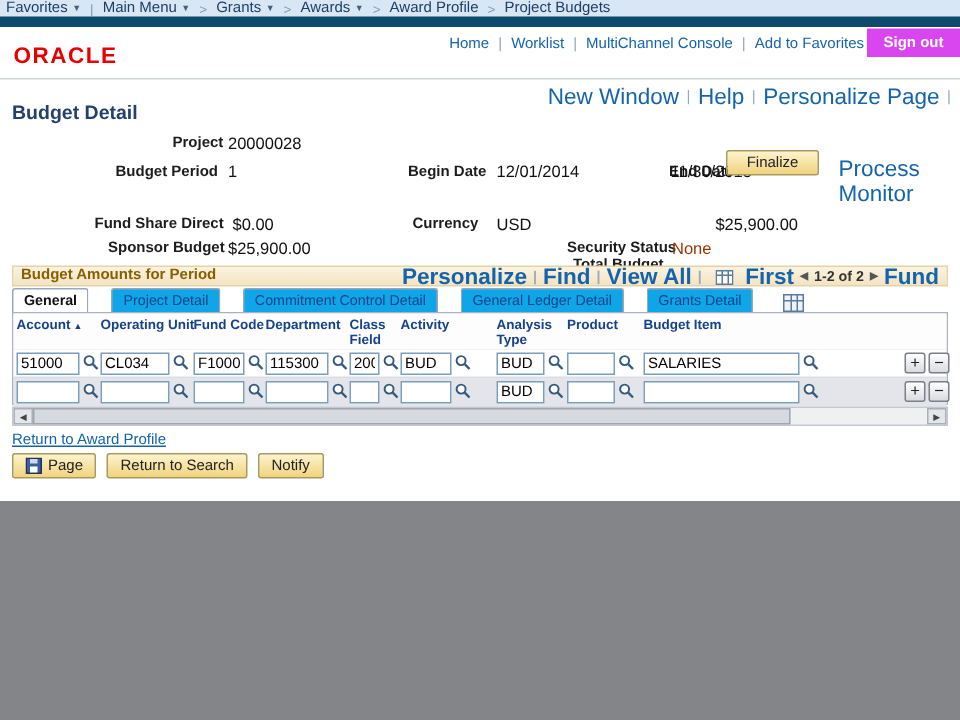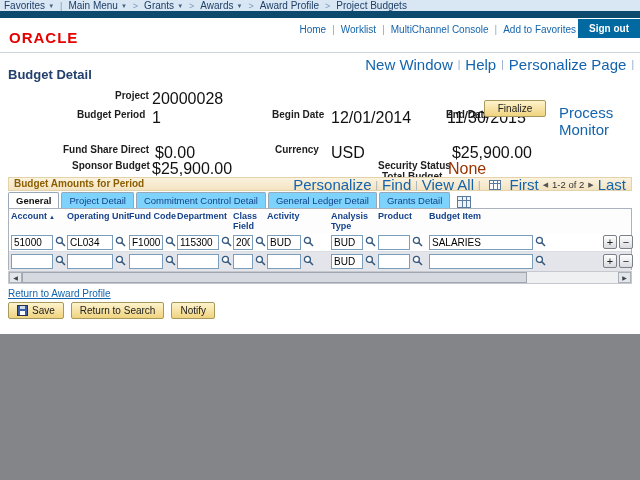--- a/index.html
+++ b/index.html
@@ -9,36 +9,36 @@
   .crumbbar{position:absolute;left:0;top:0;width:640px;height:18px;background:#d9e7f4;border-bottom:7px solid #0c4a6e;display:flex;align-items:center;padding-left:4px;box-sizing:border-box;font-size:10px;color:#1d3f66;gap:6px;white-space:nowrap;}
   .crumb{display:inline-flex;align-items:center;gap:3px;cursor:pointer;}
   .arr{font-size:6px;color:#44617f;}
   .csep{color:#7e99b5;font-size:9px;}
   
   .hdr{position:absolute;left:0;top:19px;width:640px;height:33px;background:#fff;border-bottom:1px solid #cfd4da;}
   .logo{position:absolute;left:9px;top:10px;font-size:15px;font-weight:bold;letter-spacing:1px;color:#e60000;cursor:default;}
   .hlinks{position:absolute;right:64px;top:5px;font-size:10px;display:flex;gap:6px;align-items:center;}
   .hlink{color:#1464ad;cursor:pointer;}
   .hsep{color:#8fa8c4;}
-  .signout{position:absolute;right:0;top:0;height:19px;background:#0369a1;color:#fff;font-size:10px;font-weight:bold;padding:0 11px;display:flex;align-items:center;cursor:pointer;}
+  .signout{position:absolute;right:0;top:0;height:19px;background:#d946ef;color:#fff;font-size:10px;font-weight:bold;padding:0 11px;display:flex;align-items:center;cursor:pointer;}
   
   .pagebar{position:absolute;right:6px;top:56px;font-size:10px;display:flex;gap:5px;align-items:center;}
   .ptitle{position:absolute;left:8px;top:67px;font-size:13px;font-weight:bold;color:#24406e;}
   .lbl{position:absolute;font-size:10px;font-weight:bold;color:#1d1d1d;white-space:nowrap;}
-  .val{position:absolute;font-size:16px;color:#111;white-space:nowrap;}
+  .val{position:absolute;font-size:11px;color:#111;white-space:nowrap;}
   .link{color:#1464ad;cursor:pointer;font-size:15px;}
   .secbar{position:absolute;left:8px;width:624px;height:14px;background:linear-gradient(#fbf3e0,#f3e3c2);border:1px solid #e4d3a8;box-sizing:border-box;font-size:10px;font-weight:bold;color:#8b5e00;line-height:12px;padding-left:5px;}
   .btn{background:linear-gradient(#fdf3cd,#f0d37e);border:1px solid #a89a5c;border-radius:2px;font-size:10px;color:#222;height:17px;display:inline-flex;align-items:center;gap:4px;padding:0 8px;cursor:pointer;font-family:"Liberation Sans",sans-serif;}
   
-  .gtools{position:absolute;right:5px;top:1px;display:flex;gap:4px;align-items:center;font-size:9.5px;font-weight:normal;}
+  .gtools{position:absolute;right:5px;top:1px;display:flex;gap:4px;align-items:center;font-size:9.5px;font-weight:bold;}
   .gsep{color:#9ab;}
   .pgarr{font-size:7px;color:#555;cursor:pointer;}
   
-  .tabs{position:absolute;left:8px;top:192px;display:flex;align-items:flex-end;gap:2px;height:16px;}
-  .tab{font-size:9.5px;padding:0 7px;border:1px solid #9aa7b8;border-bottom:none;background:#7dd3fc;color:#15428b;cursor:pointer;border-radius:2px 2px 0 0;height:16px;box-sizing:border-box;display:flex;align-items:center;white-space:nowrap;}
+  .tabs{position:absolute;left:8px;top:192px;display:flex;align-items:flex-end;gap:15px;height:16px;}
+  .tab{font-size:9.5px;padding:0 7px;border:1px solid #9aa7b8;border-bottom:none;background:#0ea5e9;color:#15428b;cursor:pointer;border-radius:2px 2px 0 0;height:16px;box-sizing:border-box;display:flex;align-items:center;white-space:nowrap;}
   .tab.active{background:#fff;color:#111;font-weight:bold;}
   .tabicon{margin-left:5px;cursor:pointer;display:flex;align-items:center;}
   
   .gridbox{position:absolute;left:8px;top:208px;width:624px;height:62px;border:1px solid #aab2be;box-sizing:border-box;background:#fff;}
   .ghead{position:absolute;left:0;top:0;width:100%;height:24px;border-bottom:1px solid #c9ccd4;background:#fdfdfd;}
   .col{position:absolute;top:2px;font-size:9px;font-weight:bold;color:#15428b;line-height:10px;white-space:nowrap;cursor:pointer;}
   .col.wrapped{white-space:normal;}
   .sort{font-size:6px;margin-left:2px;color:#15428b;}
   .grow{position:absolute;left:0;width:100%;height:19px;}
   .r1{top:24px;background:#fff;border-bottom:1px solid #dadde2;box-sizing:border-box;}
@@ -157,21 +157,21 @@
             <rect x="0.5" y="0.5" width="11" height="9" fill="#fff" stroke="#5a7aa0"></rect>
             <line x1="0.5" y1="3.5" x2="11.5" y2="3.5" stroke="#5a7aa0"></line>
             <line x1="4.5" y1="0.5" x2="4.5" y2="9.5" stroke="#5a7aa0"></line>
             <line x1="8.5" y1="0.5" x2="8.5" y2="9.5" stroke="#5a7aa0"></line>
           </svg>
         </span>
       <span class="link" style="margin-left:4px;">First</span>
       <span class="pgarr">◀</span>
       <span style="color:#333;">1-2 of 2</span>
       <span class="pgarr">▶</span>
-      <span class="link">Last</span>
+      <span class="link">Fund</span>
     </span>
   </div>
 
   <div class="tabs">
     <span class="tab active">General</span>
     <span class="tab">Project Detail</span>
     <span class="tab">Commitment Control Detail</span>
     <span class="tab">General Ledger Detail</span>
     <span class="tab">Grants Detail</span>
     <span class="tabicon">
@@ -306,18 +306,18 @@
 
   <span class="retlink">Return to Award Profile</span>
 
   <div class="actions">
     <button class="btn">
         <span style="line-height:0;"><svg width="11" height="11">
             <rect x="0.5" y="0.5" width="10" height="10" fill="#3a5da8" stroke="#22324f"></rect>
             <rect x="3" y="6" width="5" height="4" fill="#fff"></rect>
             <rect x="3" y="1" width="5" height="3" fill="#cfd8ea"></rect>
           </svg></span>
-        <span>Save</span>
+        <span>Page</span>
       </button>
     <button class="btn">Return to Search</button>
     <button class="btn">Notify</button>
   </div>
 </div>
 
 </body></html>

